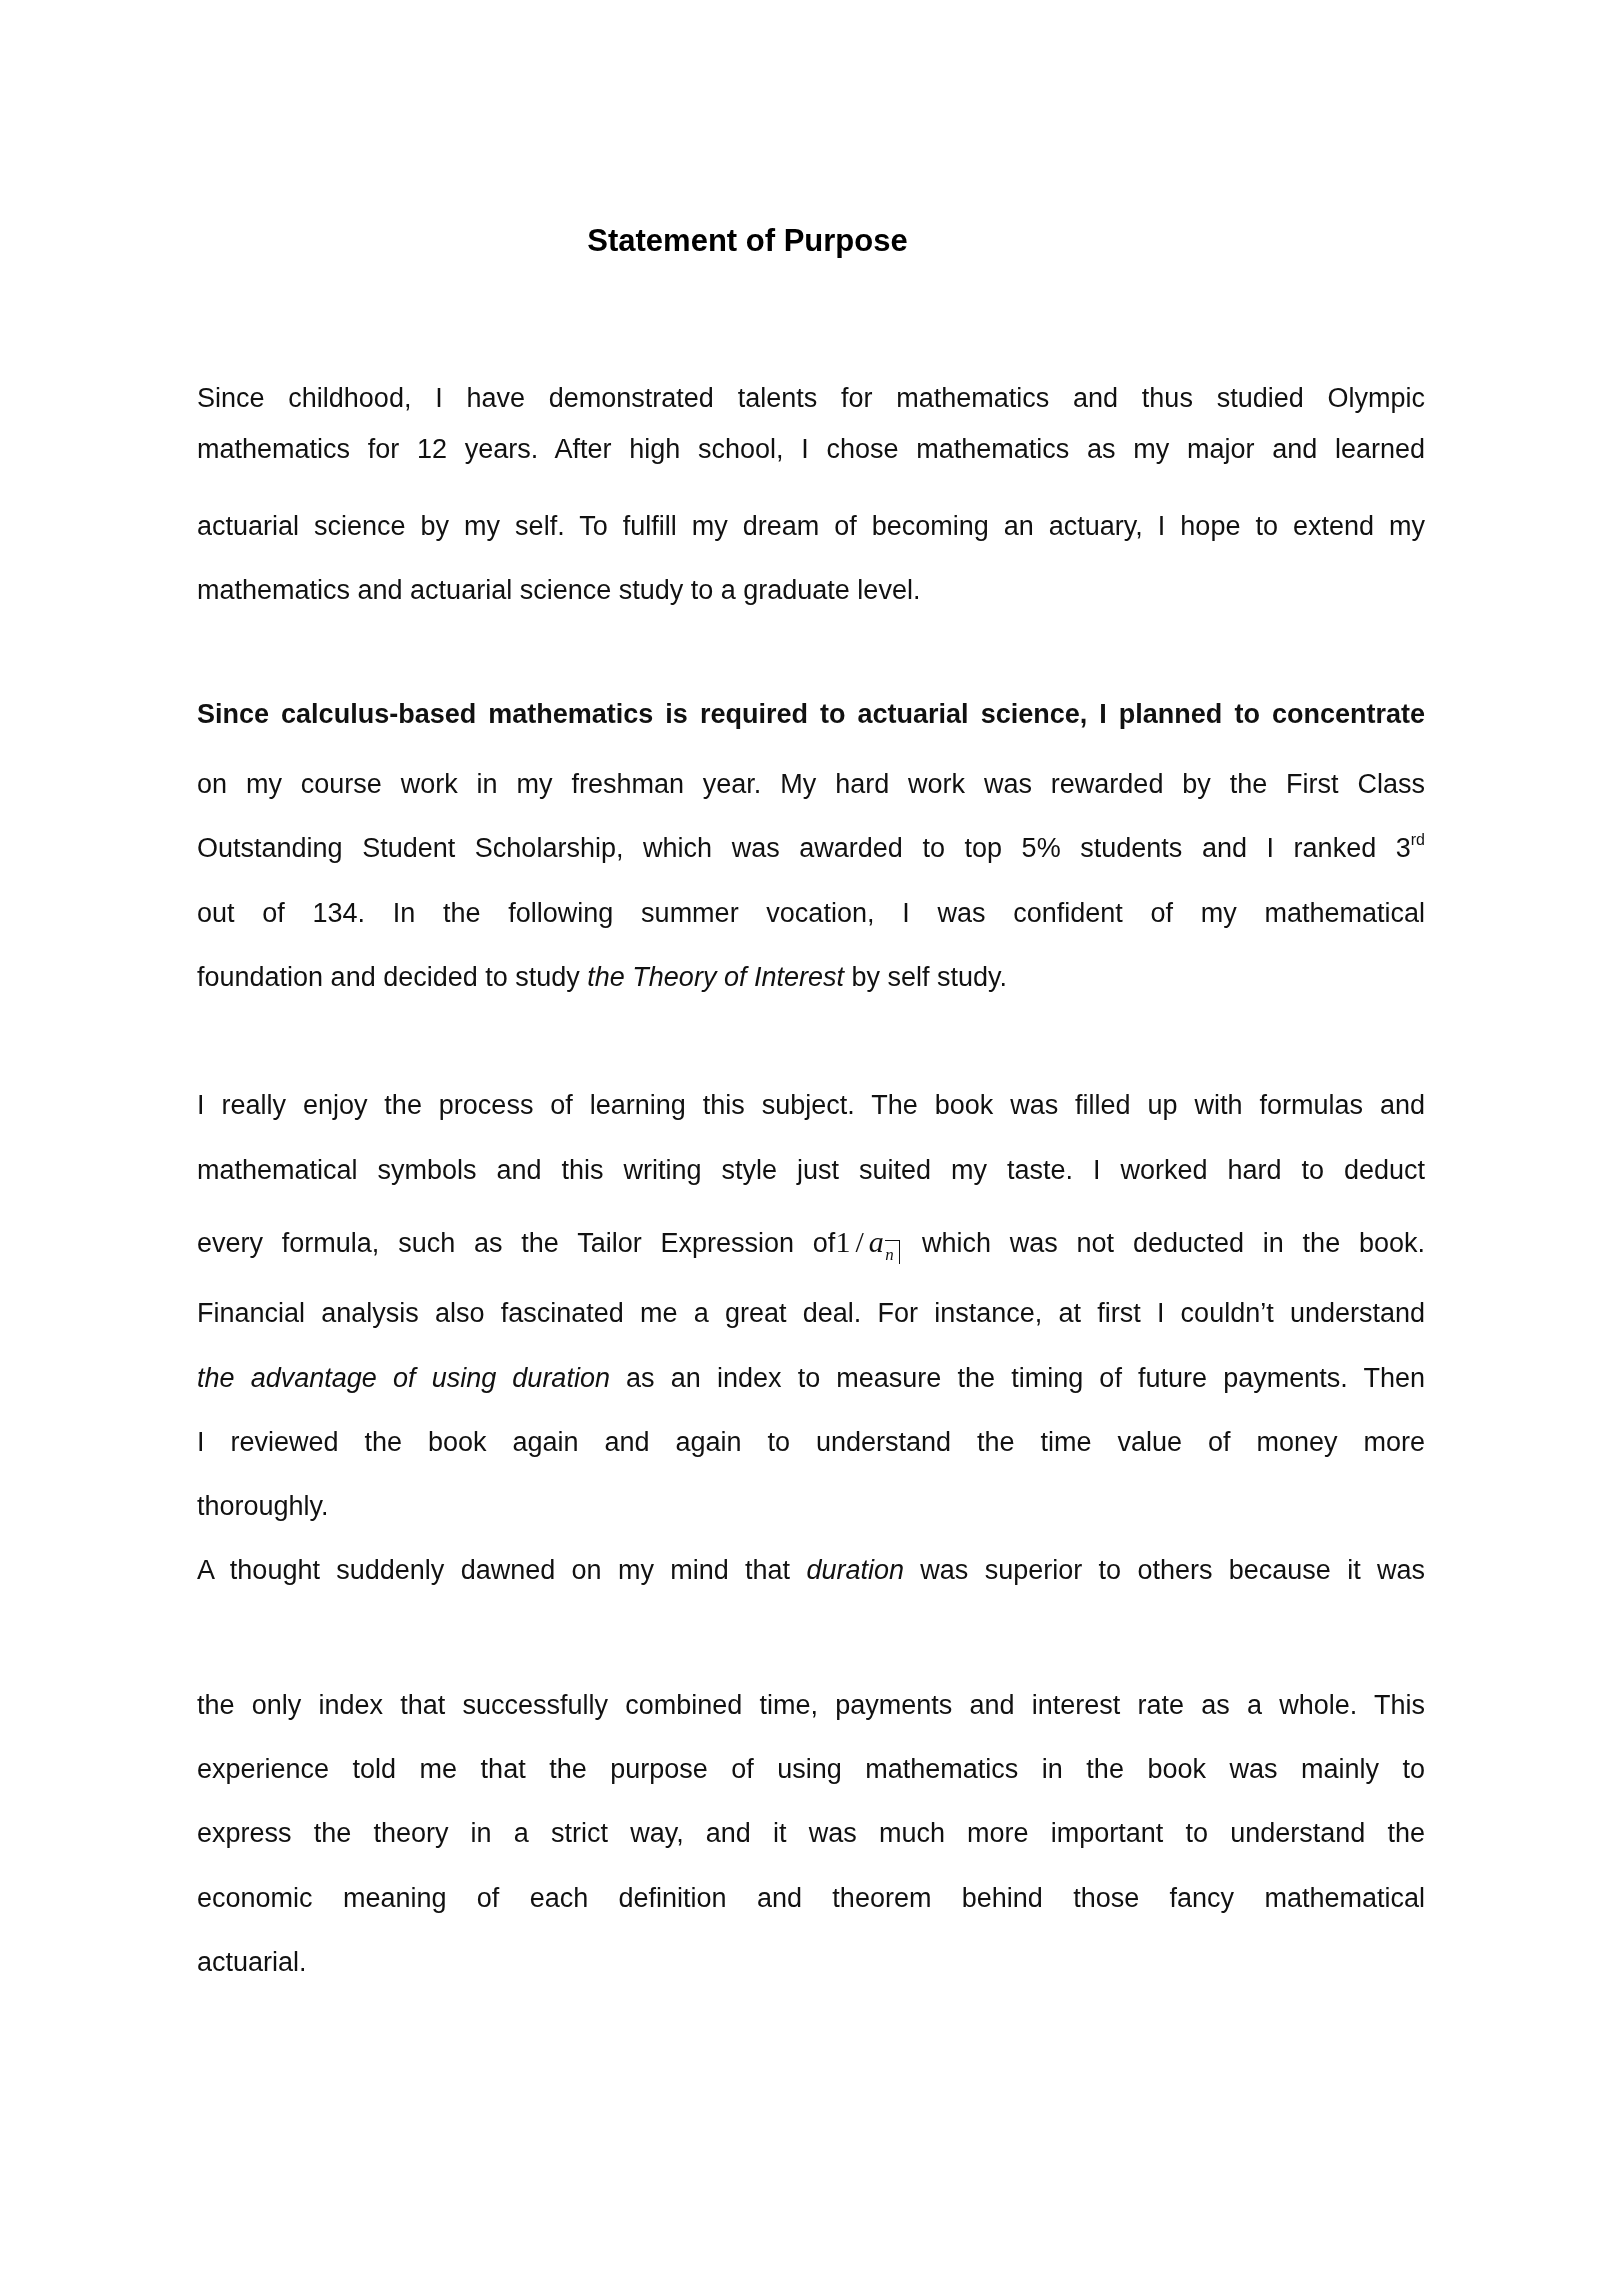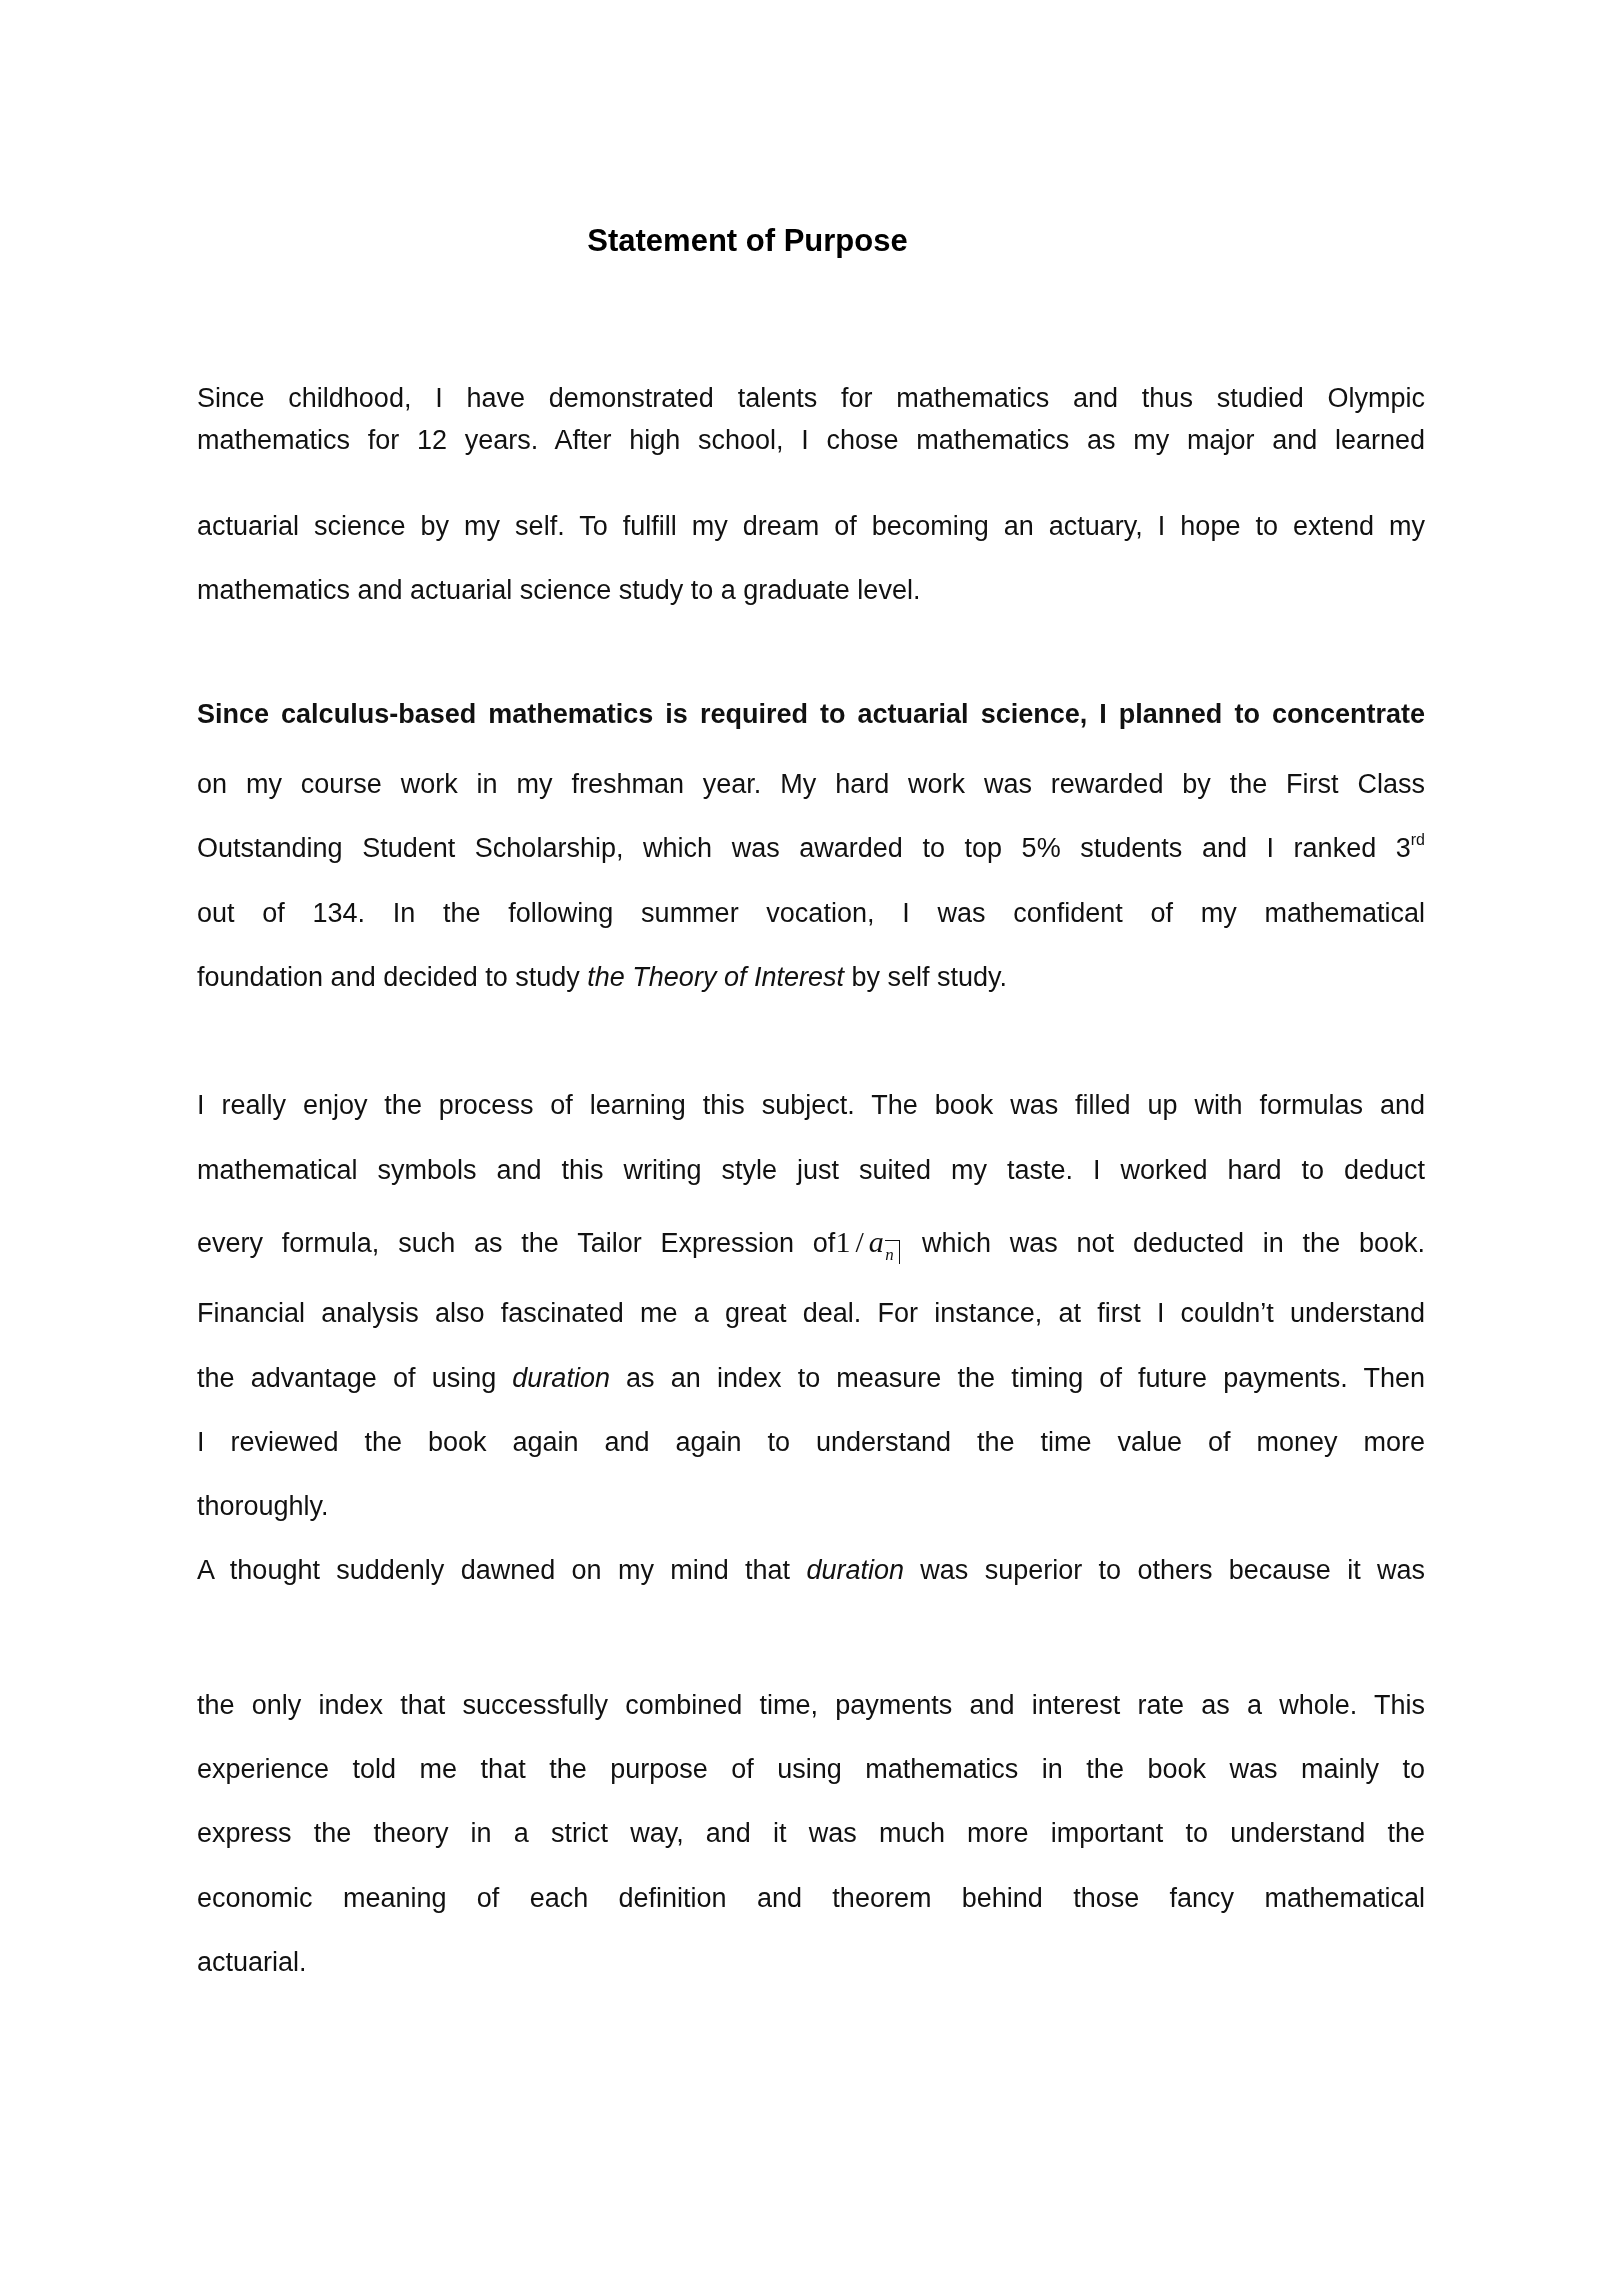--- a/index.html
+++ b/index.html
@@ -23,39 +23,39 @@
 </style>
 </head>
 <body>
 
 <div class="page">
 
   <div class="title">Statement of Purpose</div>
 
   <div class="para" style="top:0;">
     <div class="line" style="top:380px;">Since childhood, I have demonstrated talents for mathematics and thus studied Olympic</div>
-    <div class="line" style="top:422px;">mathematics for 12 years. After high school, I chose mathematics as my major and learned</div>
+    <div class="line" style="top:431px;">mathematics for 12 years. After high school, I chose mathematics as my major and learned</div>
     <div class="line" style="top:508px;">actuarial science by my self. To fulfill my dream of becoming an actuary, I hope to extend my</div>
     <div class="line last" style="top:572px;">mathematics and actuarial science study to a graduate level.</div>
   </div>
 
   <div class="para" style="top:0;">
     <div class="line" style="top:696px;font-weight:bold;">Since calculus-based mathematics is required to actuarial science, I planned to concentrate</div>
     <div class="line" style="top:766px;">on my course work in my freshman year. My hard work was rewarded by the First Class</div>
     <div class="line" style="top:830px;"><span style="white-space: pre;">Outstanding Student Scholarship, which was awarded to top 5% students and I ranked 3</span><sup class="ord">rd</sup></div>
     <div class="line" style="top:895px;">out of 134. In the following summer vocation, I was confident of my mathematical</div>
     <div class="line last" style="top:959px;"><span style="white-space: pre;">foundation and decided to study </span><em>the Theory of Interest</em><span style="white-space: pre; margin-top: 48px;"> by self study.</span></div>
   </div>
 
   <div class="para" style="top:0;">
     <div class="line" style="top:1087px;">I really enjoy the process of learning this subject. The book was filled up with formulas and</div>
     <div class="line" style="top:1152px;">mathematical symbols and this writing style just suited my taste. I worked hard to deduct</div>
     <div class="line" style="top:1223px;"><span style="white-space: pre;">every formula, such as the Tailor Expression of</span><span class="formula"><span>1</span><span style="margin:0 5px;">/</span><span class="a">a</span><span class="ang"><span class="bar"></span><span class="vbar"></span><span class="n">n</span></span></span><span style="white-space: pre;"> which was not deducted in the book.</span></div>
     <div class="line" style="top:1295px;">Financial analysis also fascinated me a great deal. For instance, at first I couldn’t understand</div>
-    <div class="line" style="top:1360px;"><span style="white-space: pre;">the advantage of using </span><em>duration</em><span style="white-space: pre;"> as an index to measure the timing of future payments. Then</span></div>
+    <div class="line" style="top:1360px;"><span style="white-space: pre; font-style: italic;">the advantage of using </span><em>duration</em><span style="white-space: pre;"> as an index to measure the timing of future payments. Then</span></div>
     <div class="line" style="top:1424px;">I reviewed the book again and again to understand the time value of money more</div>
     <div class="line last" style="top:1488px;">thoroughly.</div>
   </div>
 
   <div class="para" style="top:0;">
     <div class="line" style="top:1552px;"><span style="white-space: pre;">A thought suddenly dawned on my mind that </span><em>duration</em><span style="white-space: pre;"> was superior to others because it was</span></div>
     <div class="line" style="top:1687px;">the only index that successfully combined time, payments and interest rate as a whole. This</div>
     <div class="line" style="top:1751px;">experience told me that the purpose of using mathematics in the book was mainly to</div>
     <div class="line" style="top:1815px;">express the theory in a strict way, and it was much more important to understand the</div>
     <div class="line" style="top:1880px;">economic meaning of each definition and theorem behind those fancy mathematical</div>

